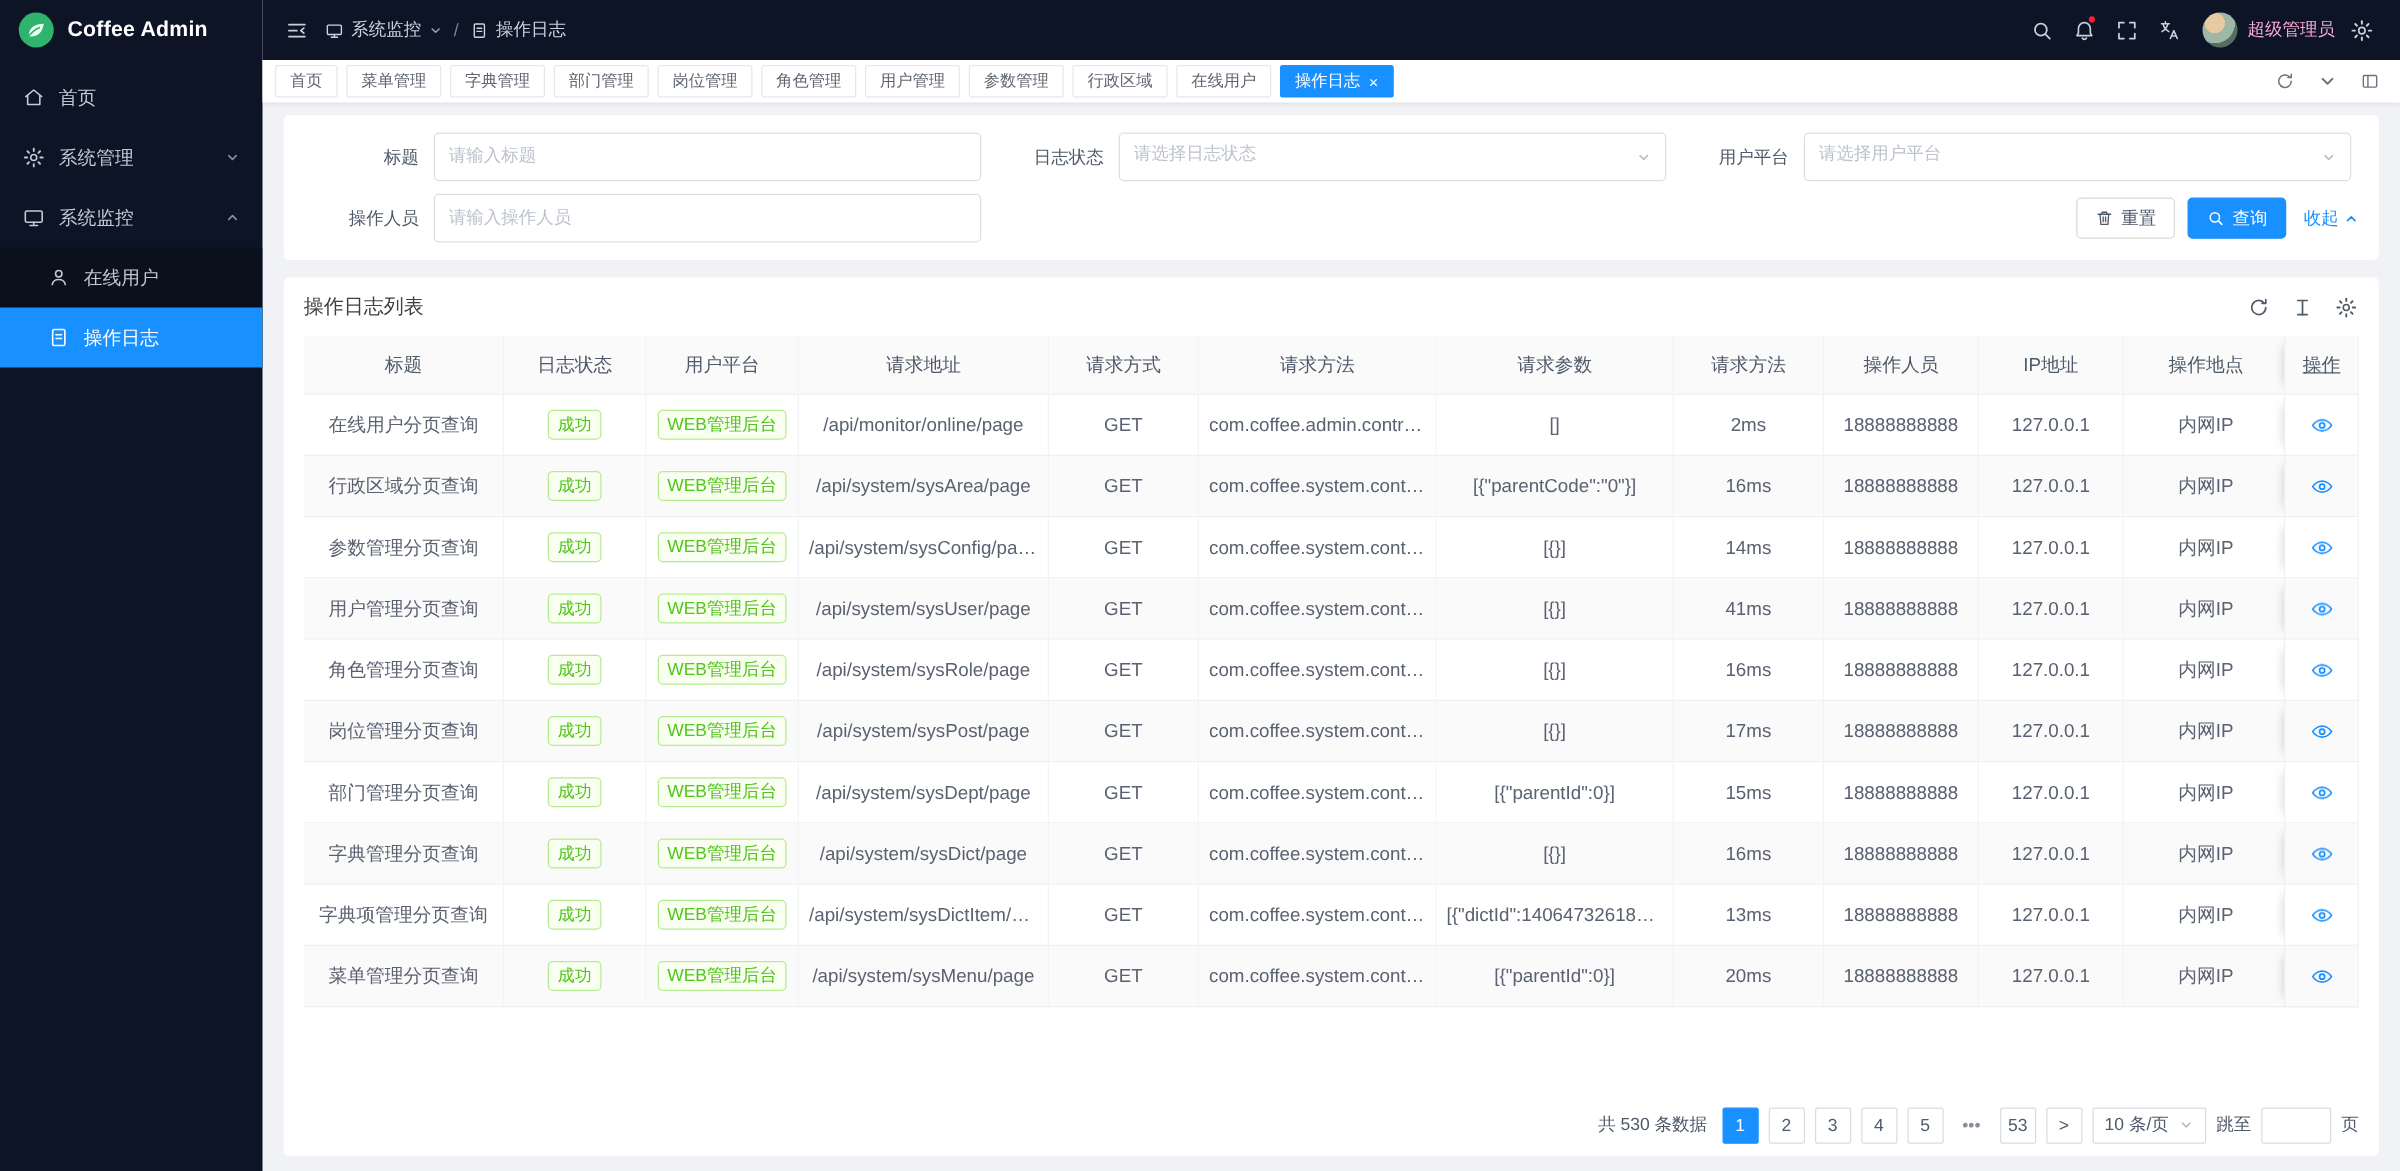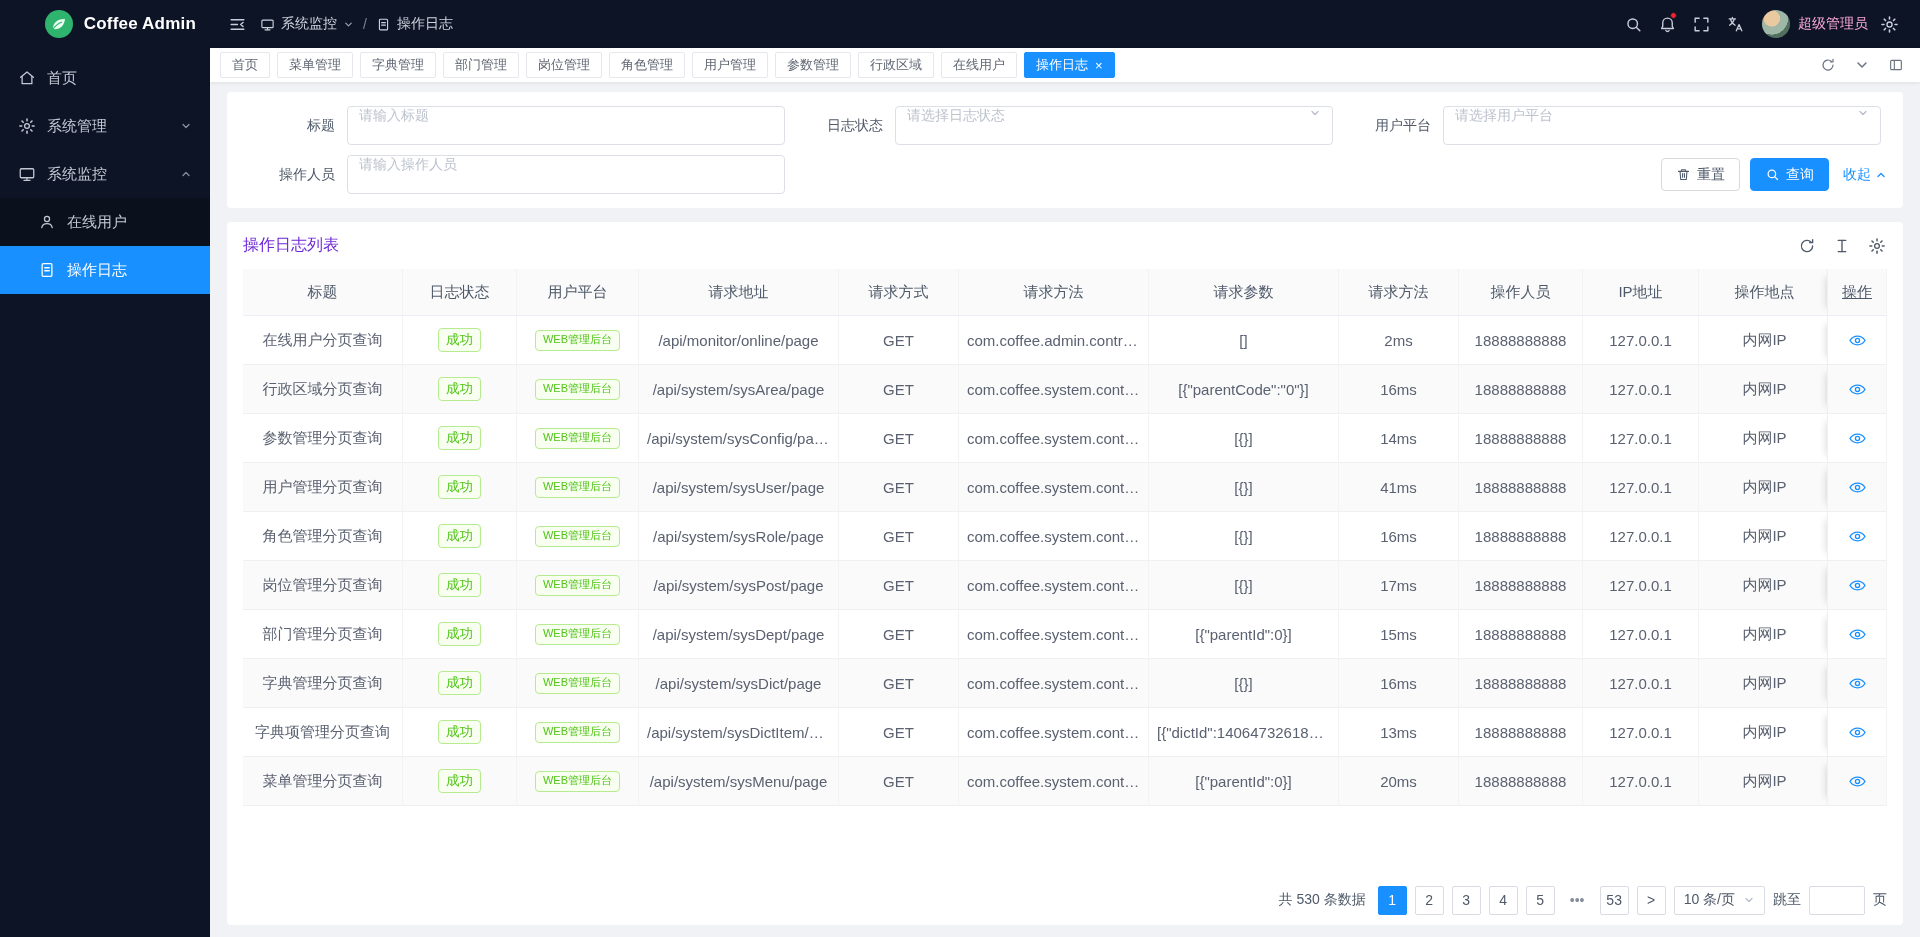--- a/index.html
+++ b/index.html
@@ -6,21 +6,21 @@
     --primary:#1890ff; --success:#52c41a; --sidebar-bg:#0d1426; --page-bg:#f0f2f5;
   }
   *{margin:0;padding:0;box-sizing:border-box;}
   html,body{width:1920px;height:937px;}
   body{font-family:"Liberation Sans","DejaVu Sans",sans-serif;font-size:14px;color:#303133;overflow:hidden;}
   svg{display:block;}
   .app{display:flex;width:1920px;height:937px;background:var(--page-bg);}
 
   
   .sidebar{flex:0 0 210px;background:var(--sidebar-bg);display:flex;flex-direction:column;}
-  .logo{height:48px;flex:0 0 48px;display:flex;align-items:center;gap:10px;padding:0 14px;justify-content:flex-end;}
+  .logo{height:48px;flex:0 0 48px;display:flex;align-items:center;gap:10px;padding:0 14px;}
   .logo-mark svg{width:30px;height:30px;}
   .logo-text{color:#fff;font-size:17px;font-weight:bold;letter-spacing:.2px;white-space:nowrap;}
   .menu{flex:1;padding-top:6px;overflow:hidden;}
   .menu-item{height:48px;display:flex;align-items:center;gap:11px;padding:0 18px;color:#c3c9d4;font-size:15px;cursor:pointer;white-space:nowrap;}
   .menu-item .mi{width:18px;height:18px;flex:0 0 18px;}
   .menu-item .mi svg{width:18px;height:18px;}
   .menu-item .chev{margin-left:auto;width:12px;height:12px;color:#8a93a3;}
   .menu-item .chev svg{width:12px;height:12px;}
   .submenu{background:#0a101c;}
   .submenu .menu-item{padding-left:38px;}
@@ -55,55 +55,55 @@
   
   .content{flex:1;min-height:0;padding:10px 17px 12px;display:flex;flex-direction:column;}
   .card{background:#fff;border-radius:4px;}
 
   .filter-card{flex:0 0 auto;padding:14px 16px;}
   .filter-row{display:flex;align-items:center;}
   .filter-row.second{margin-top:10px;}
   .filter-field{flex:1;display:flex;align-items:center;min-width:0;}
   .filter-row.second .filter-field{flex:0 0 auto;}
   .filter-label{flex:0 0 104px;text-align:right;padding-right:12px;color:#4e5969;font-size:14px;white-space:nowrap;}
-  .control{width:438px;height:39px;border:1px solid #dcdfe6;border-radius:4px;background:#fff;display:flex;align-items:flex-start;padding:0 11px;}
+  .control{width:438px;height:39px;border:1px solid #dcdfe6;border-radius:4px;background:#fff;display:flex;align-items:flex-end;padding:12px 11px;}
   .control input{border:none;outline:none;flex:1;font:inherit;font-size:14px;color:#303133;background:transparent;min-width:0;}
   .control input::placeholder{color:#bdc3cd;}
   .select-value{flex:1;font-size:14px;color:#bdc3cd;white-space:nowrap;overflow:hidden;}
   .select-caret{width:12px;height:12px;color:#b6bcc6;} .select-caret svg{width:12px;height:12px;}
   .filter-actions{margin-left:auto;display:flex;align-items:center;gap:10px;}
   .btn{height:33px;display:flex;align-items:center;gap:6px;padding:0 14px;border:1px solid #d9d9d9;border-radius:4px;background:#fff;color:#4e5969;font-size:14px;cursor:pointer;font-family:inherit;white-space:nowrap;}
   .btn .bic{width:15px;height:15px;} .btn .bic svg{width:15px;height:15px;}
   .btn.primary{background:var(--primary);border-color:var(--primary);color:#fff;}
   .collapse-link{display:flex;align-items:center;gap:4px;color:var(--primary);font-size:14px;cursor:pointer;margin-left:4px;white-space:nowrap;}
   .collapse-link .bic{width:12px;height:12px;} .collapse-link .bic svg{width:12px;height:12px;}
 
   .table-card{margin-top:14px;flex:1;min-height:0;display:flex;flex-direction:column;padding:0 16px;}
   .card-head{flex:0 0 47px;display:flex;align-items:center;}
-  .card-title{font-size:16px;color:#6d28d9;}
+  .card-title{font-size:16px;color:#404040;}
   .tools{margin-left:auto;display:flex;align-items:center;gap:15px;color:#4e5969;}
   .tool{width:20px;height:20px;cursor:pointer;display:flex;align-items:center;justify-content:center;}
   .tool svg{width:18px;height:18px;}
 
   .table-wrap{flex:1;min-height:0;overflow:auto;}
   .table-wrap::-webkit-scrollbar{width:8px;height:9px;}
   .table-wrap::-webkit-scrollbar-thumb{background:#c9c9c9;border-radius:5px;}
   .table-wrap::-webkit-scrollbar-track{background:#f7f7f7;}
   table{border-collapse:separate;border-spacing:0;table-layout:fixed;width:2334px;}
   th,td{height:49px;padding:0 8px;text-align:center;font-size:15px;border-bottom:1px solid #f0f0f0;border-right:1px solid #f2f3f5;overflow:hidden;white-space:nowrap;text-overflow:ellipsis;}
   thead th{background:#fafafa;color:#4e5969;font-weight:500;height:47px;border-bottom:1px solid #ebeef5;}
   tbody td{color:#5a6170;background:#fff;}
   tbody tr:nth-child(even) td{background:#fafafa;}
   .spacer-col{border-right:none;}
   th.sticky-action,td.sticky-action{position:sticky;right:0;z-index:3;border-left:1px solid #f0f0f0;box-shadow:-8px 0 8px -8px rgba(0,0,0,.18);text-decoration:underline;}
   th.sticky-action{z-index:4;}
   .eye{display:inline-flex;width:19px;height:19px;color:var(--primary);cursor:pointer;vertical-align:middle;}
   .eye svg{width:19px;height:19px;}
   .tag{display:inline-block;max-width:100%;padding:3px 7px;border:1px solid #b7eb8f;background:#f8fff0;color:var(--success);border-radius:4px;font-size:13.5px;line-height:1.25;}
-  .tag.small{font-size:11px;padding:2.5px 7px;}
+  .tag.small{font-size:14px;padding:2.5px 7px;}
 
   .pagination{flex:0 0 50px;display:flex;align-items:center;justify-content:flex-end;gap:8px;font-size:14px;color:#4e5969;}
   .total{margin-right:4px;white-space:nowrap;}
   .pages{display:flex;gap:8px;}
   .page-btn{min-width:29px;height:29px;border:1px solid #d9dce2;border-radius:2px;background:#fff;color:#4e5969;font-size:14px;display:flex;align-items:center;justify-content:center;cursor:pointer;font-family:inherit;padding:0 5px;}
   .page-btn.active{background:var(--primary);border-color:var(--primary);color:#fff;}
   .page-btn.dots{border:none;background:transparent;color:#868e9c;}
   .size-select{height:29px;border:1px solid #d9dce2;border-radius:2px;display:flex;align-items:center;gap:8px;padding:0 9px;cursor:pointer;background:#fff;white-space:nowrap;}
   .jump-input{width:56px;height:29px;border:1px solid #d9dce2;border-radius:2px;outline:none;font:inherit;text-align:center;}
 </style>

